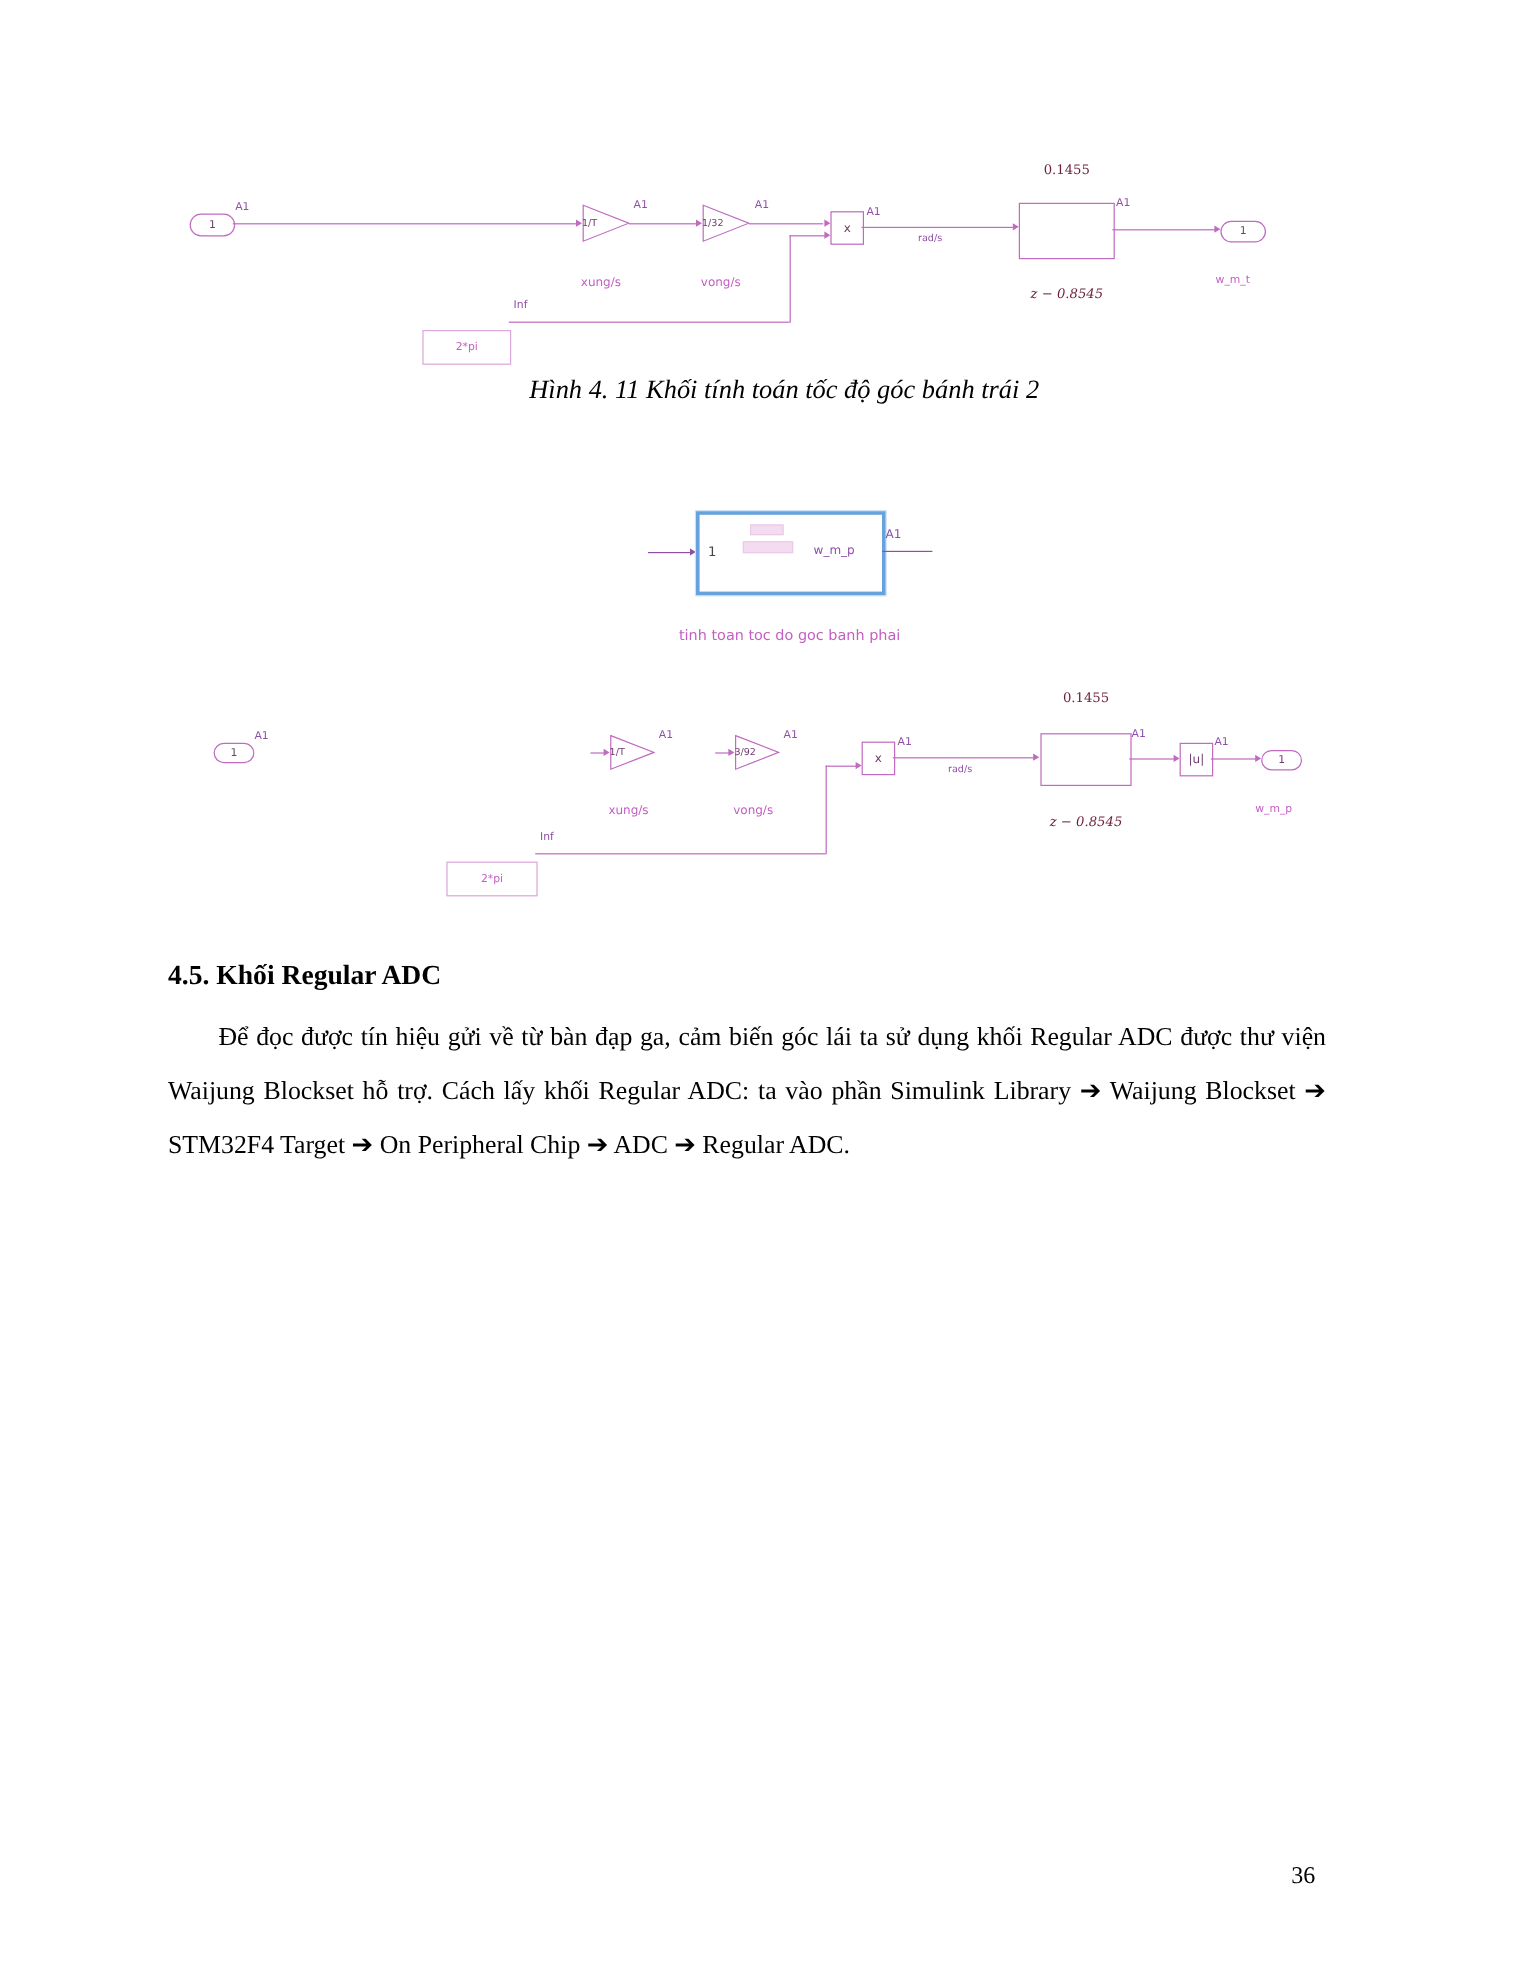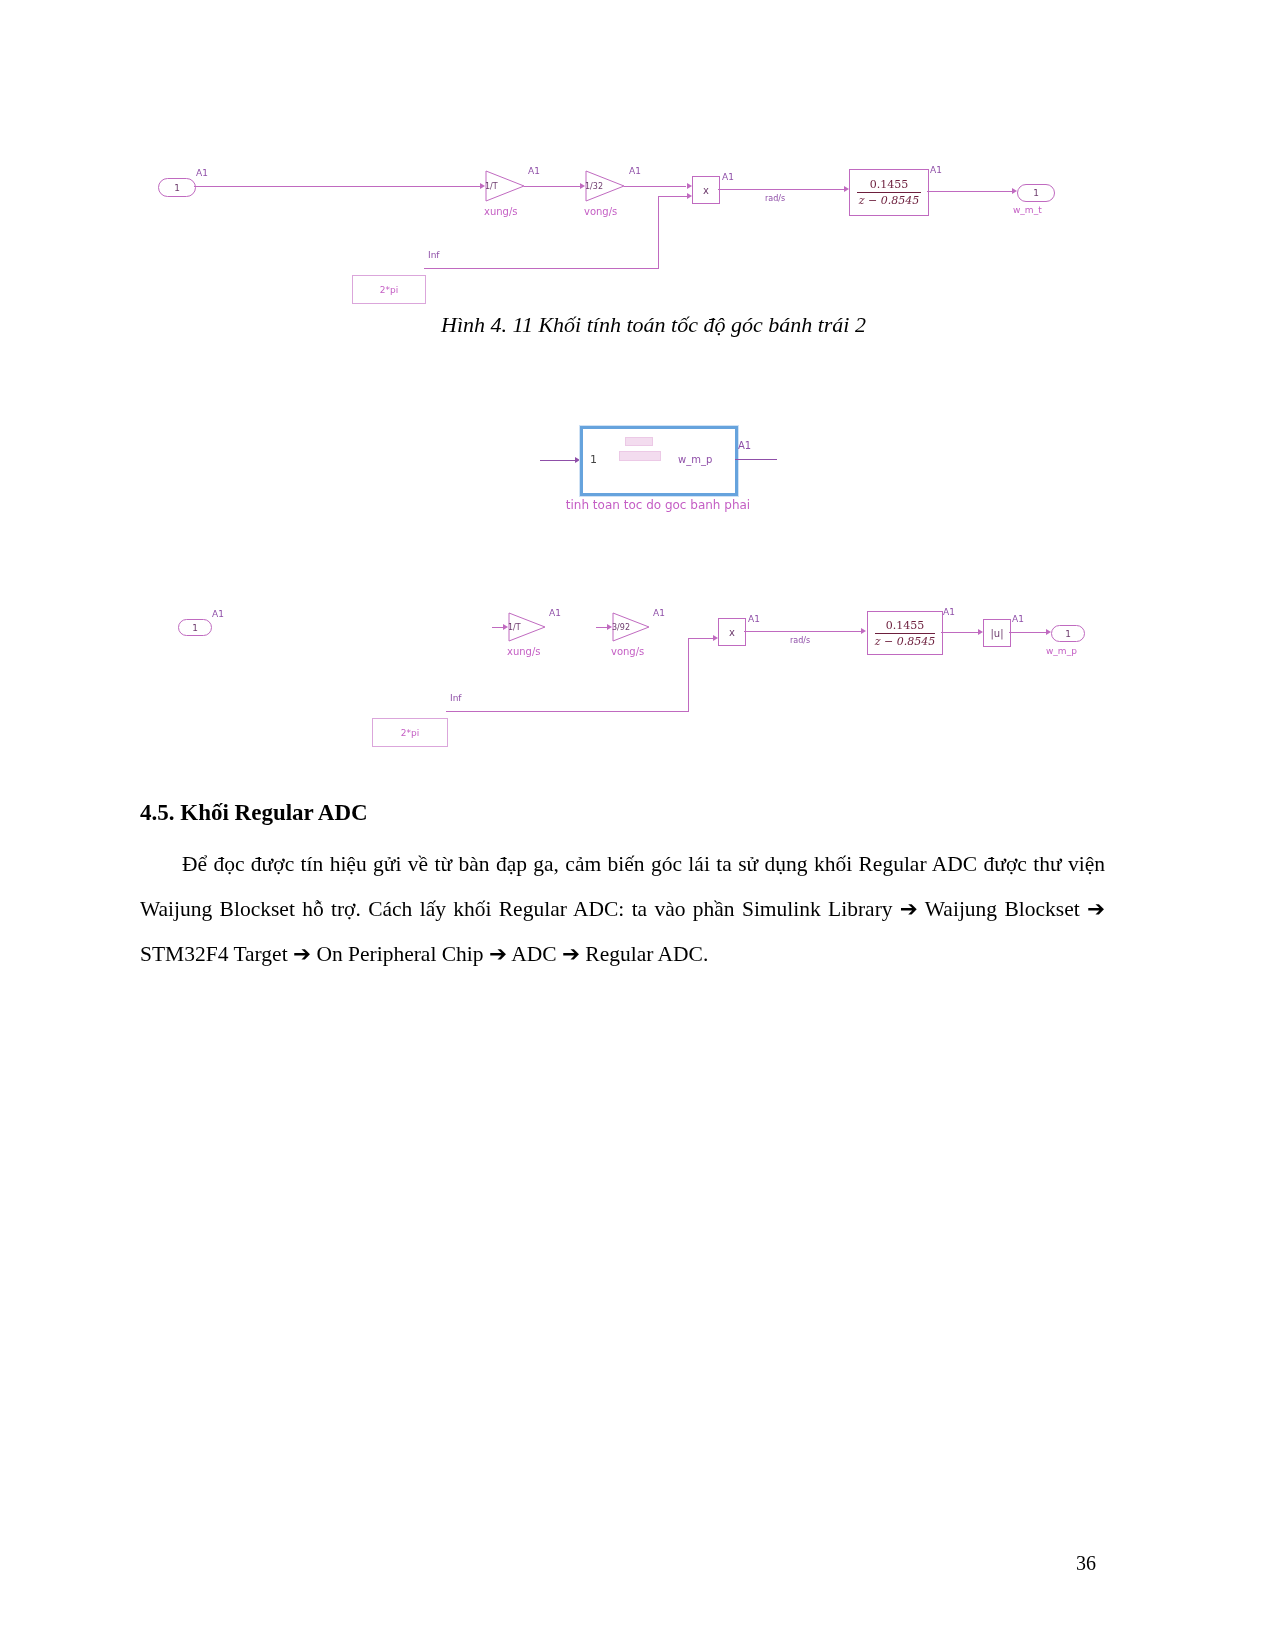--- a/index.html
+++ b/index.html
@@ -1,27 +1,27 @@
 <!DOCTYPE html>
 <html lang="vi"><head>
 <meta charset="utf-8">
 <style>
   html,body{margin:0;padding:0;background:#fff;}
   .page{position:relative;width:1275px;height:1650px;background:#fff;overflow:hidden;font-family:"Liberation Serif",serif;color:#000;}
   .fig{position:absolute;}
   .lbl{position:absolute;font:9px "DejaVu Sans",sans-serif;color:#8f4fa8;white-space:nowrap;}
-  .bname{position:absolute;font:10px "DejaVu Sans",sans-serif;color:#c45ec4;white-space:nowrap;}
+  .bname{position:absolute;font:10px "DejaVu Sans",sans-serif;color:#c45ec4;white-space:nowrap;margin-top:24px;}
   .wire{position:absolute;background:#c06ac0;}
   .wh{height:1px;} .wv{width:1px;}
   .arr{position:absolute;width:0;height:0;border:3px solid transparent;border-right-width:0;border-left:5px solid #c06ac0;}
   .oval{position:absolute;border:1px solid #c06ac0;border-radius:10px;background:#fff;display:flex;align-items:center;justify-content:center;font:9px "DejaVu Sans",sans-serif;color:#6e3c6e;}
   .rblk{position:absolute;border:1px solid #c06ac0;background:#fff;display:flex;align-items:center;justify-content:center;}
   .prod{font:10px "DejaVu Sans",sans-serif;color:#6e3c6e;}
   .absblk{font:10px "DejaVu Sans",sans-serif;color:#6e3c6e;}
-  .tf{flex-direction:column;font:11px "DejaVu Serif",serif;color:#6d1f3d;}
+  .tf{flex-direction:column;font:11px "DejaVu Serif",serif;color:#6d1f3d;gap:44px;}
   .tf .bar{width:82%;height:1px;background:#6d1f3d;margin:1px 0;}
   .tf .den{font-style:italic;}
   .constblk{border-color:#dba6db;font:9px "DejaVu Sans",sans-serif;color:#c45ec4;margin-top:20px;}
   .gain{position:absolute;}
   .gain svg{display:block;}
   .gtext{position:absolute;left:0;top:50%;transform:translateY(-50%);font:8px "DejaVu Sans",sans-serif;color:#6e3c6e;}
   .caption{position:absolute;width:100%;text-align:center;font:italic 22px "Liberation Serif",serif;color:#000;margin-left:16px;}
   .subsys{position:absolute;border:3px solid #66a3dd;background:#fff;box-shadow:0 0 0 1px #cfe2f5;}
   .ghost{position:absolute;background:#f3dcef;border:1px solid #ecc9e6;}
   .heading{position:absolute;font:bold 23px "Liberation Serif",serif;color:#000;}

